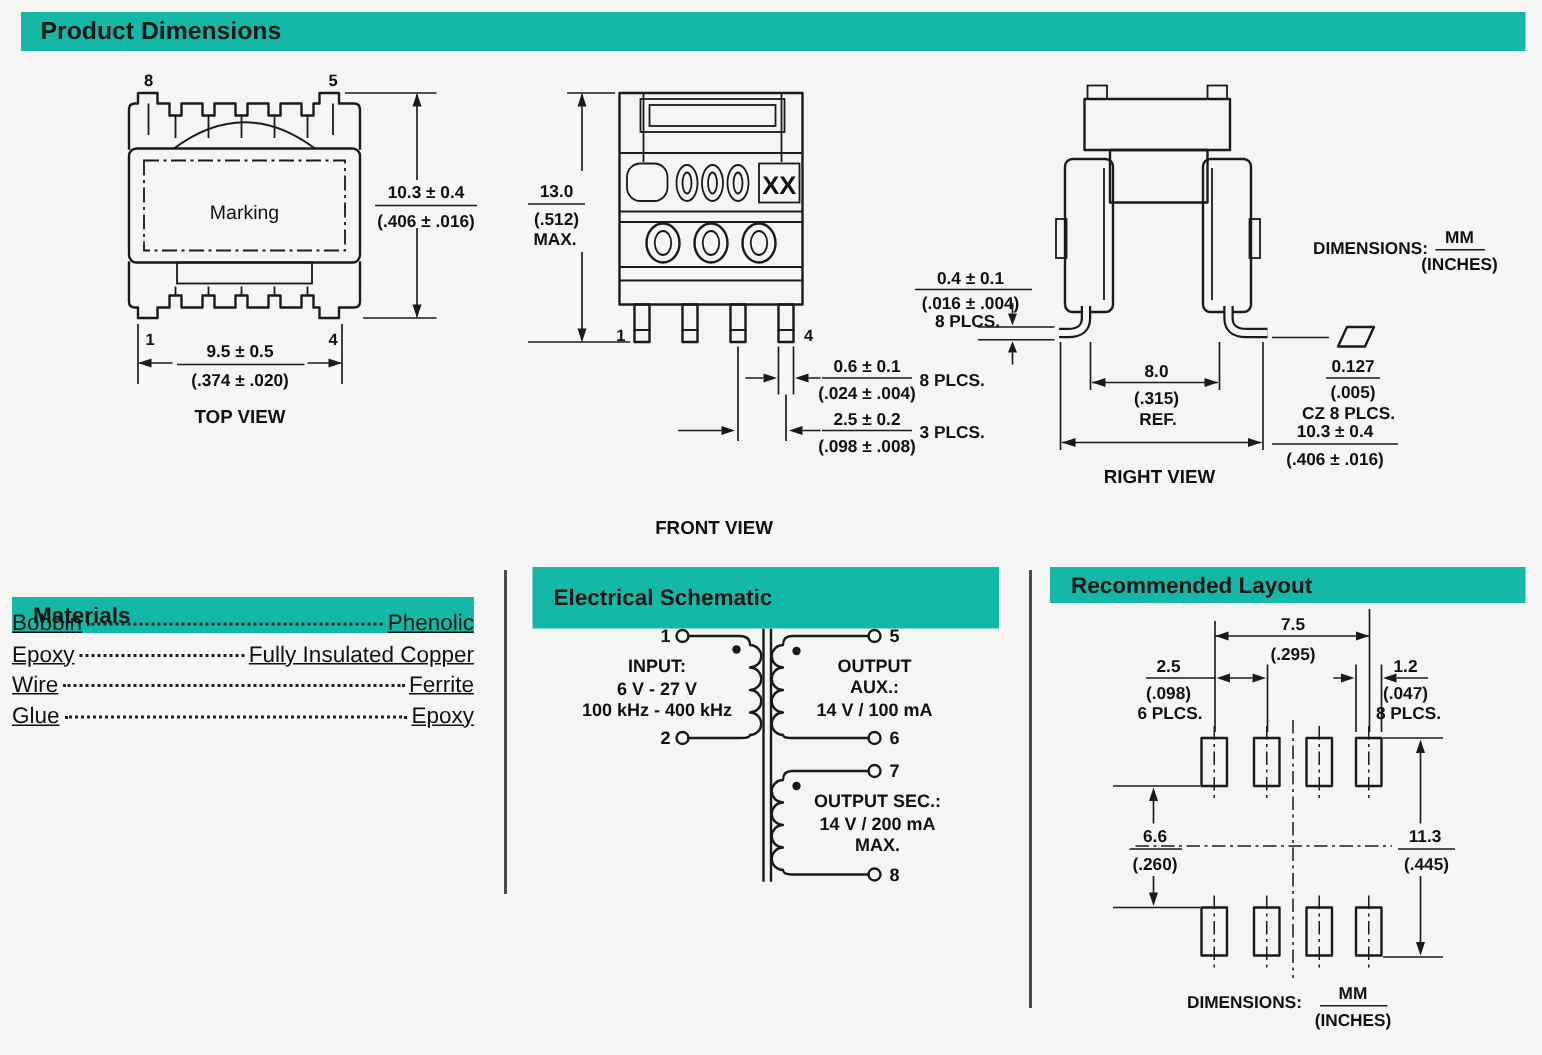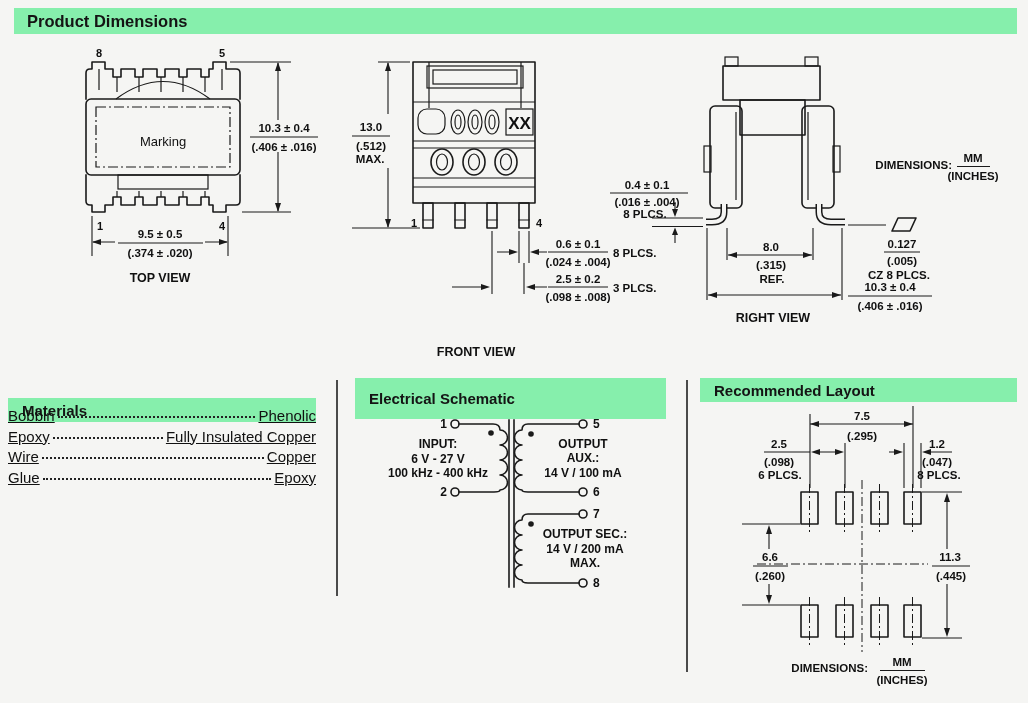--- a/index.html
+++ b/index.html
@@ -1,19 +1,19 @@
 <!DOCTYPE html>
 <html><head>
 <meta charset="utf-8">
 <style>
   html,body{margin:0;padding:0;}
   body{width:1028px;height:703px;position:relative;background:#f5f5f3;
        font-family:"Liberation Sans",sans-serif;color:#111;overflow:hidden;}
   .stage{position:absolute;inset:0;}
-  .bar{position:absolute;background:#86efac;display:flex;align-items:center;}
+  .bar{position:absolute;background:#14b8a6;display:flex;align-items:center;}
   .bar .bar-title{font-weight:700;color:#141414;}
   .bar-main{left:14px;top:8px;width:1003px;height:26px;}
   .bar-main .bar-title{font-size:16.5px;padding-left:13px;}
   .bar-sub .bar-title{font-size:15px;padding-left:14px;}
   .divider{position:absolute;width:2px;background:#4a4a4a;}
   
   .materials-list{position:absolute;left:8px;top:406px;width:308px;text-decoration:underline;}
   .mat-row{display:flex;align-items:baseline;font-size:15px;line-height:20.5px;color:#101010;}
   .mat-leader{flex:1;border-bottom:2px dotted #222;margin:0 3px;transform:translateY(-3px);}
   
@@ -248,21 +248,21 @@
       <span>Phenolic</span>
     </div>
     <div class="mat-row">
       <span>Epoxy</span>
       <span class="mat-leader"></span>
       <span>Fully Insulated Copper</span>
     </div>
     <div class="mat-row">
       <span>Wire</span>
       <span class="mat-leader"></span>
-      <span>Copper</span>
+      <span>Ferrite</span>
     </div>
     <div class="mat-row">
       <span>Glue</span>
       <span class="mat-leader"></span>
       <span>Epoxy</span>
     </div>
   </div>
 
   <svg style="left:385px;top:408px;" width="290" height="192" viewBox="385 408 290 192">
     <g>

